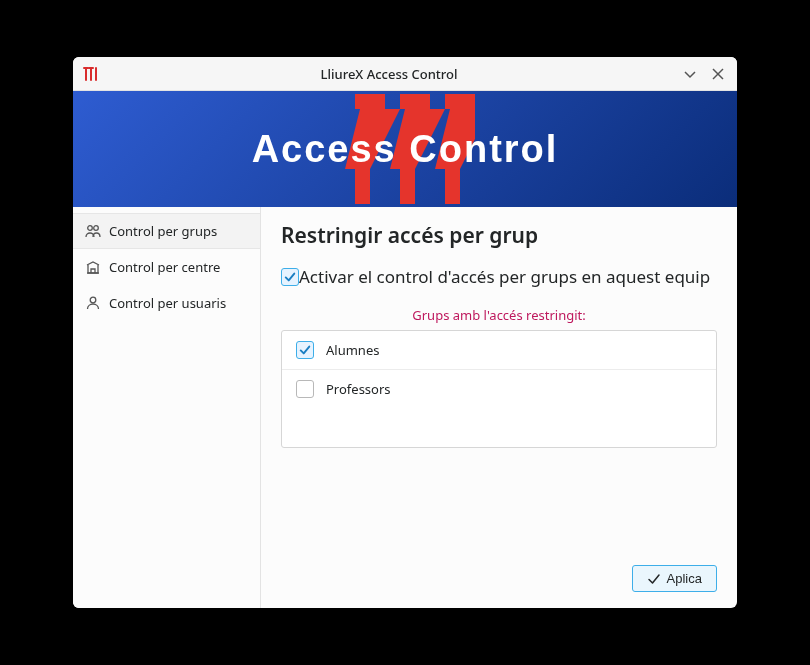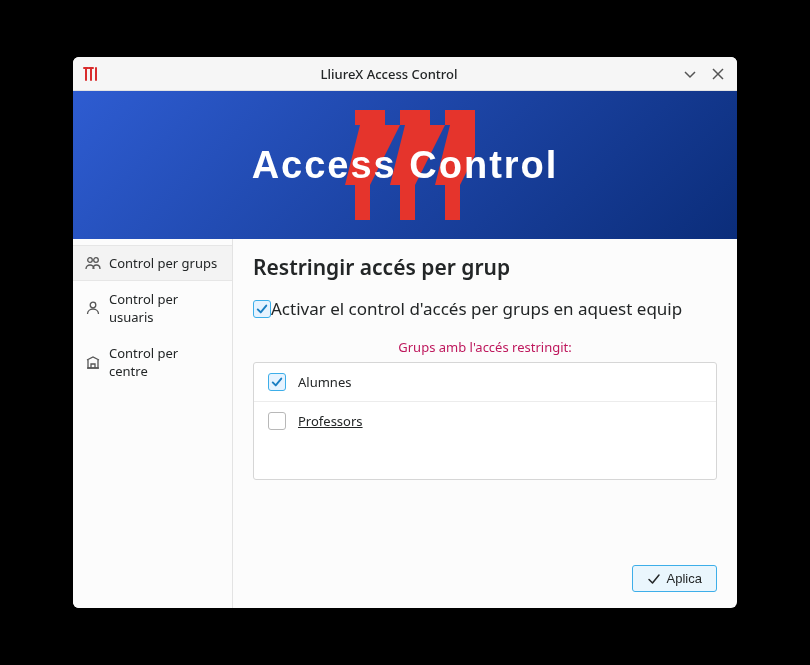--- a/index.html
+++ b/index.html
@@ -29,21 +29,21 @@
       display: flex;
       align-items: center;
       padding: 0 10px;
       border-bottom: 1px solid #e3e3e3;
       background: #f6f6f6;
     }
     .titlebar .app-icon { width: 16px; height: 16px; margin-right: 8px; }
     .titlebar .title { flex: 1; text-align: center; font-size: 13px; font-weight: 500; color: #232627; }
     .titlebar .winbtn { width: 18px; height: 18px; display: flex; align-items: center; justify-content: center; margin-left: 10px; cursor: pointer; color: #555; }
     .banner {
-      height: 148px;
+      height: 116px;
       background: linear-gradient(135deg, #2e5cd1 0%, #0b2d7a 100%);
       display: flex;
       justify-content: center;
       position: relative;
       overflow: hidden;
     }
     .banner-logo {
       display: flex;
       align-items: center;
       justify-content: center;
@@ -64,21 +64,21 @@
       left: 50%; top: 50%;
       transform: translate(-50%, -50%);
       width: 140px; height: 110px;
     }
     .body {
       flex: 1;
       display: flex;
       overflow: hidden;
     }
     .sidebar {
-      width: 160px;
+      width: 188px;
       border-right: 1px solid #e3e3e3;
       padding: 6px 0;
       background: #fcfcfc;
     }
     .sidebar-item {
       display: flex;
       align-items: center;
       gap: 8px;
       padding: 8px 12px;
       cursor: pointer;
@@ -143,21 +143,21 @@
       overflow: auto;
     }
     .group-row {
       display: flex;
       align-items: flex-end;
       gap: 12px;
       padding: 10px 14px;
       border-bottom: 1px solid #ececec;
       font-size: 13px;
     }
-    .group-row:last-child { border-bottom: none; text-decoration: underline; }
+    .group-row:last-child { border-bottom: none; }
     .footer {
       margin-top: auto;
       display: flex;
       justify-content: flex-end;
       gap: 10px;
       padding-top: 12px;
     }
     .btn {
       display: inline-flex;
       align-items: center;
@@ -230,34 +230,34 @@
               <circle cx="11" cy="5" r="2.3"></circle>
               <path d="M1 14c0-2.5 2-4 4-4s4 1.5 4 4"></path>
               <path d="M8 14c0-2.5 1.5-4 3.5-4s3.5 1.5 3.5 4"></path>
             </svg>
         </span>
         <span>Control per grups</span>
       </div>
       <div class="sidebar-item">
         <span class="icon">
           <svg viewBox="0 0 16 16" fill="none" stroke="currentColor" stroke-width="1.3">
-              <circle cx="8" cy="5" r="2.8"></circle>
-              <path d="M2.5 14c0-3 2.5-5 5.5-5s5.5 2 5.5 5"></path>
-            </svg>
-        </span>
-        <span>Control per usuaris</span>
+              <path d="M2 6l6-3 6 3M3 6v8h10V6M6 14v-4h4v4"></path>
+              <line x1="2" y1="14" x2="14" y2="14"></line>
+            </svg>
+        </span>
+        <span>Control per centre</span>
       </div>
       <div class="sidebar-item">
         <span class="icon">
           <svg viewBox="0 0 16 16" fill="none" stroke="currentColor" stroke-width="1.3">
-              <path d="M2 6l6-3 6 3M3 6v8h10V6M6 14v-4h4v4"></path>
-              <line x1="2" y1="14" x2="14" y2="14"></line>
-            </svg>
-        </span>
-        <span>Control per centre</span>
+              <circle cx="8" cy="5" r="2.8"></circle>
+              <path d="M2.5 14c0-3 2.5-5 5.5-5s5.5 2 5.5 5"></path>
+            </svg>
+        </span>
+        <span>Control per usuaris</span>
       </div>
     </div>
 
     <div class="content">
       <h1>Restringir accés per grup</h1>
 
       <div class="checkbox-row">
         <span class="chk checked">
           <svg viewBox="0 0 14 14" width="12" height="12" fill="none" stroke-width="2.2" stroke-linecap="round" stroke-linejoin="round">
               <polyline points="2,7.5 5.5,11 12,3"></polyline>

